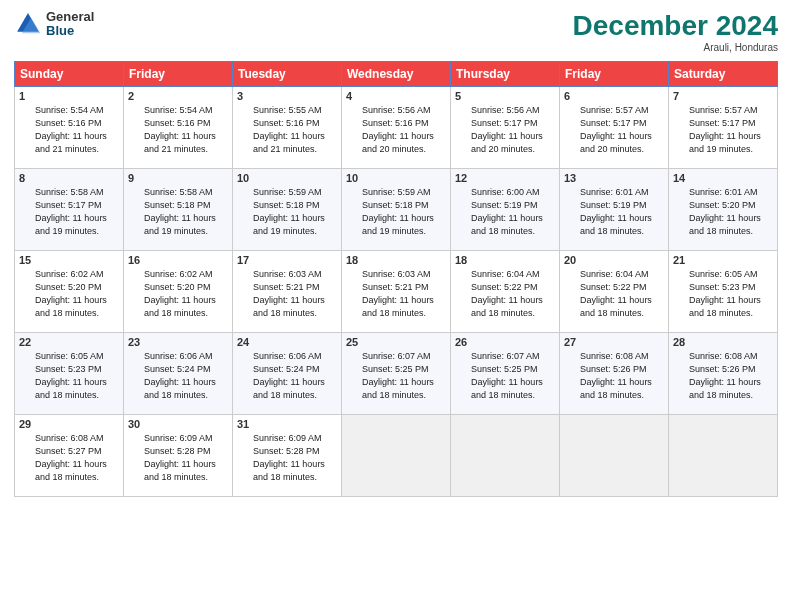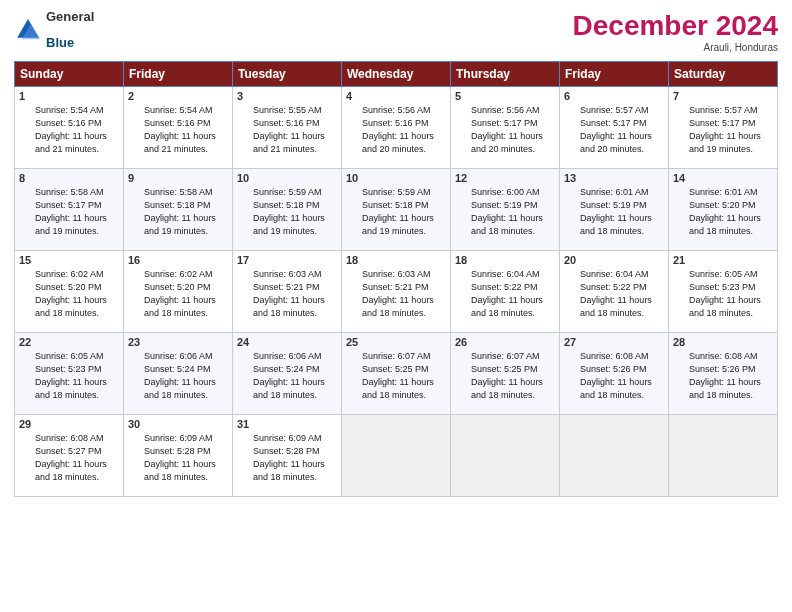--- a/index.html
+++ b/index.html
@@ -25,47 +25,46 @@
       display: flex;
       align-items: center;
       gap: 4px;
     }
     .logo-text {
       display: flex;
       flex-direction: column;
       font-size: 13px;
       font-weight: bold;
       line-height: 1.1;
-      gap: 12px;
     }
     .logo-text .general { color: #333; }
     .logo-text .blue { color: #0c4a6e; }
     .logo-icon {
       width: 28px;
       height: 28px;
     }
     .title-block {
       text-align: right;
     }
     .title-block .month-year {
       font-size: 28px;
       font-weight: bold;
-      color: #be185d;
+      color: #0f766e;
     }
     .title-block .location {
       font-size: 10px;
       color: #444;
     }
     .calendar {
       width: 100%;
       border-collapse: collapse;
       table-layout: fixed;
     }
     .calendar th {
-      background-color: #7f1d1d;
+      background-color: #ef4444;
       color: #fff;
       font-size: 12px;
       font-weight: bold;
       text-align: left;
       padding: 5px 5px;
       border: 1px solid #5580cc;
     }
     .calendar td {
       border: 1px solid #ccc;
       vertical-align: top;

